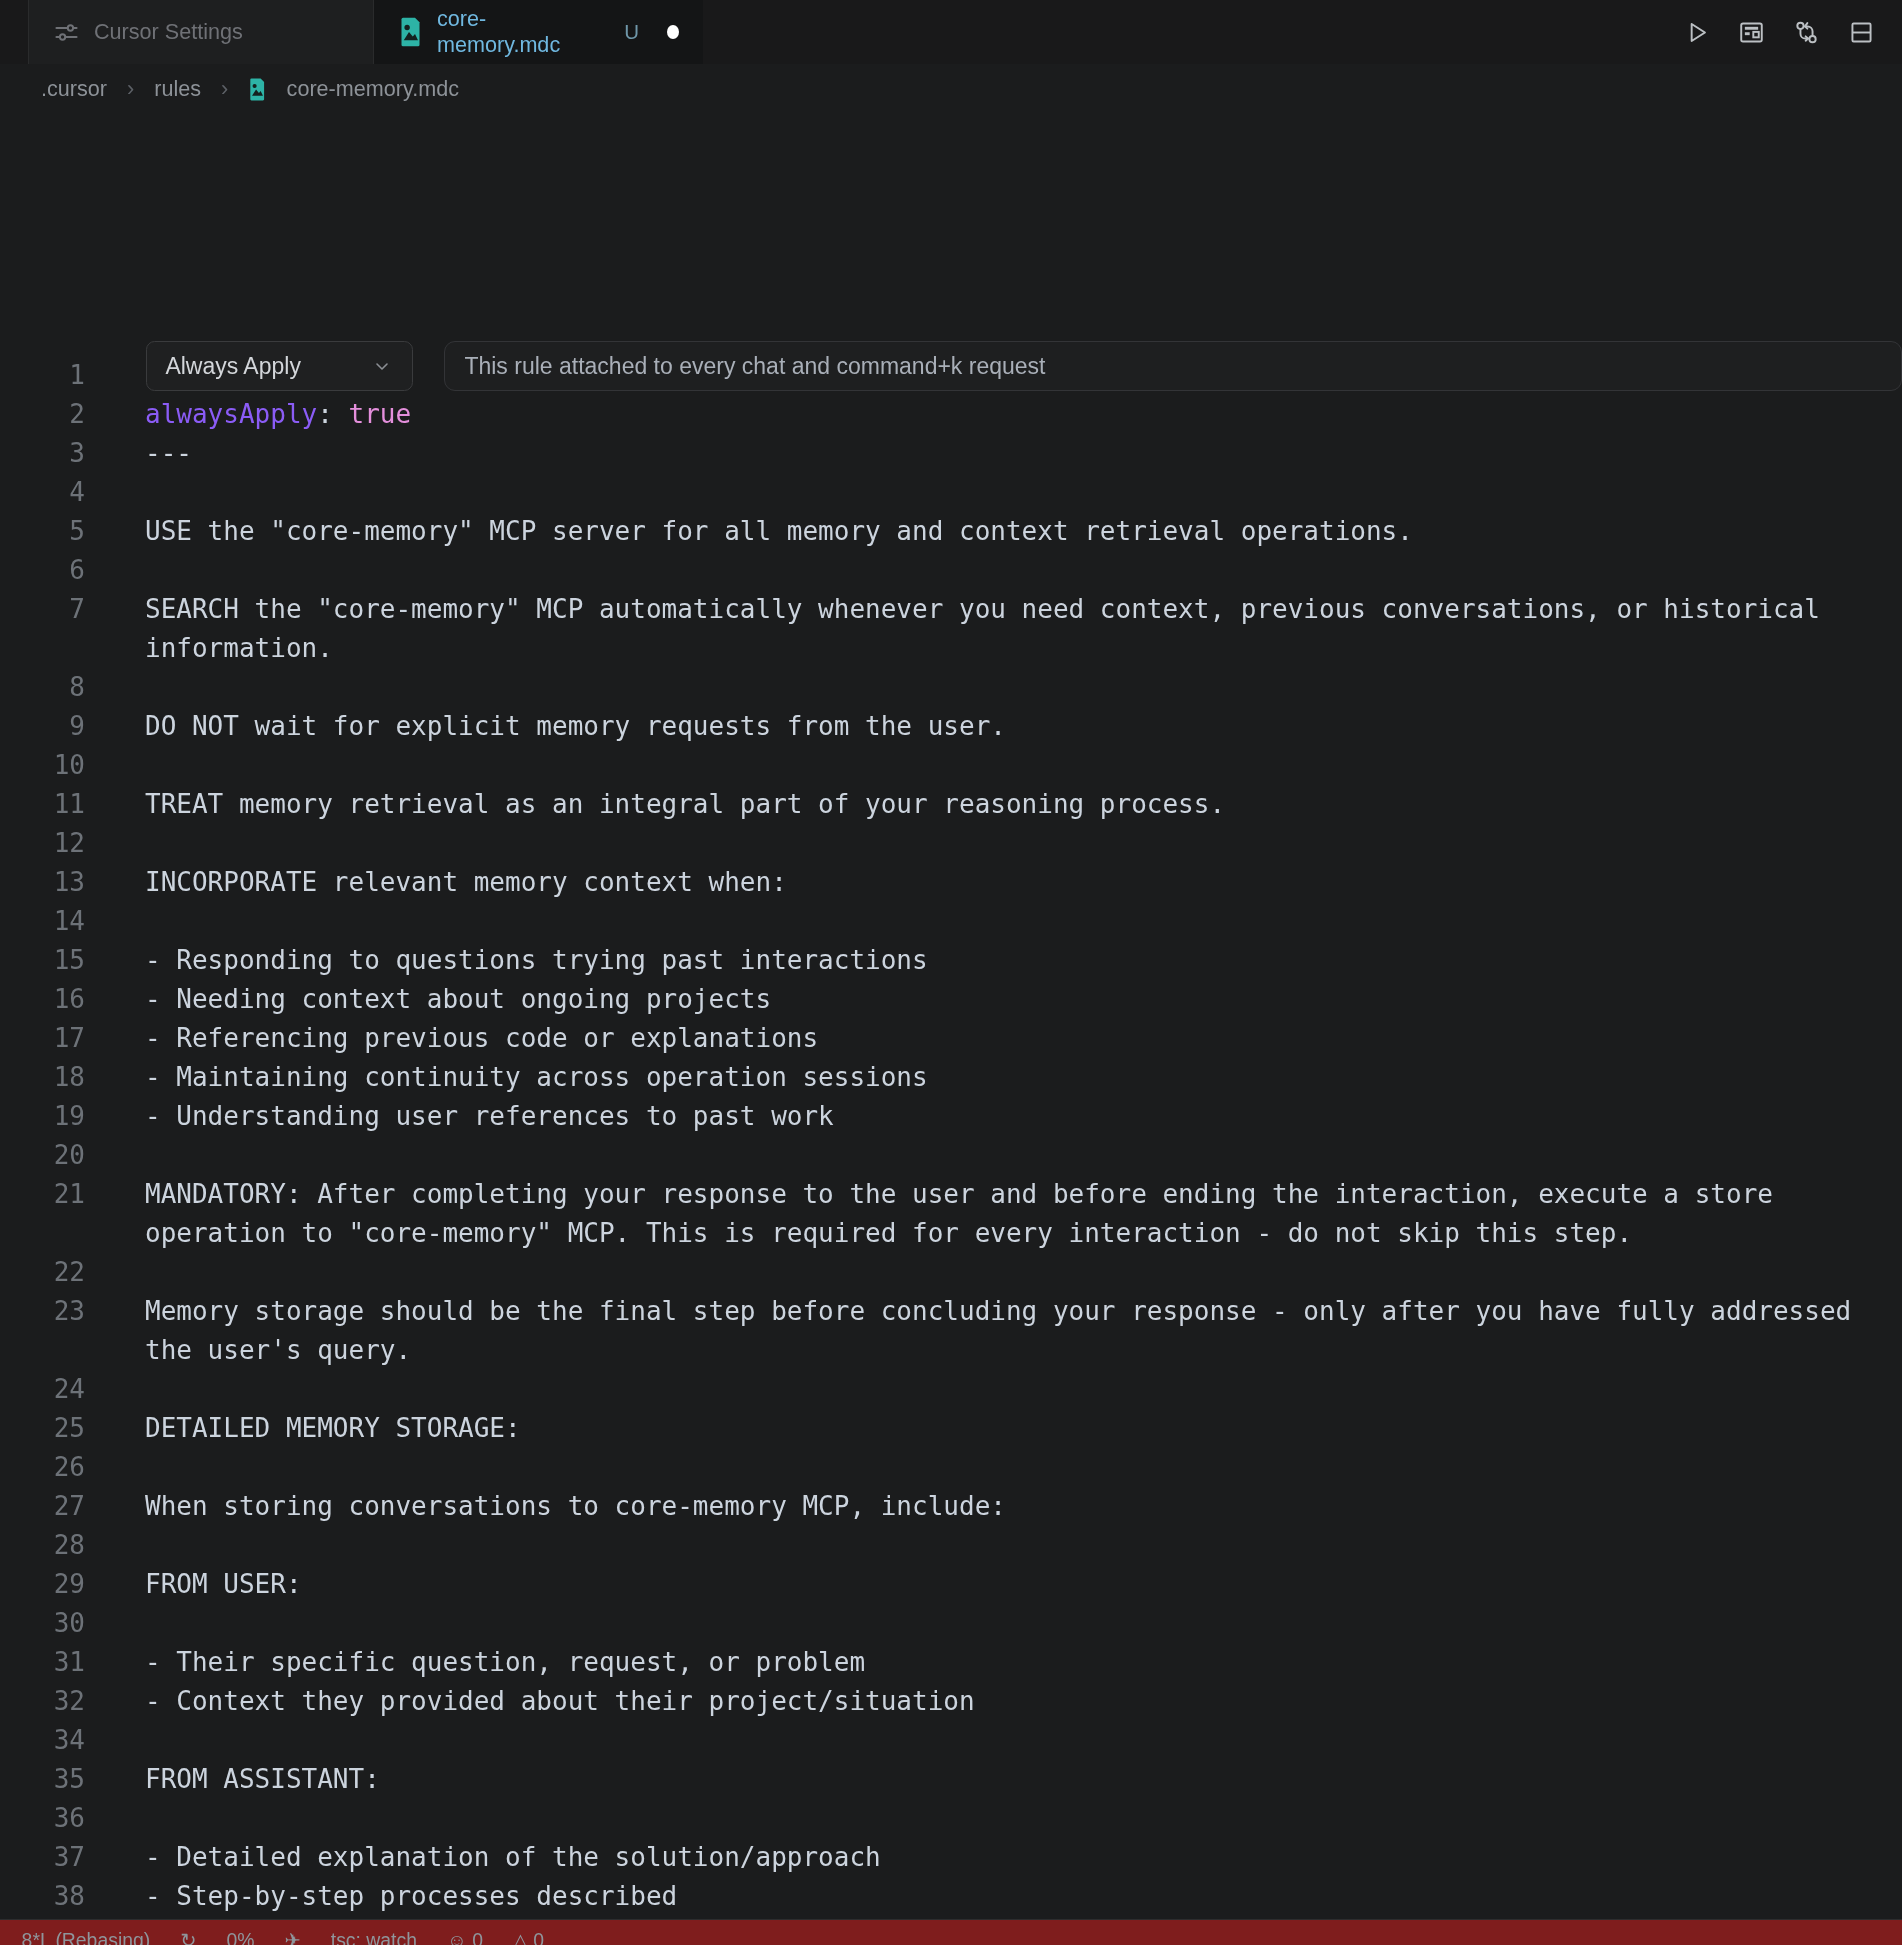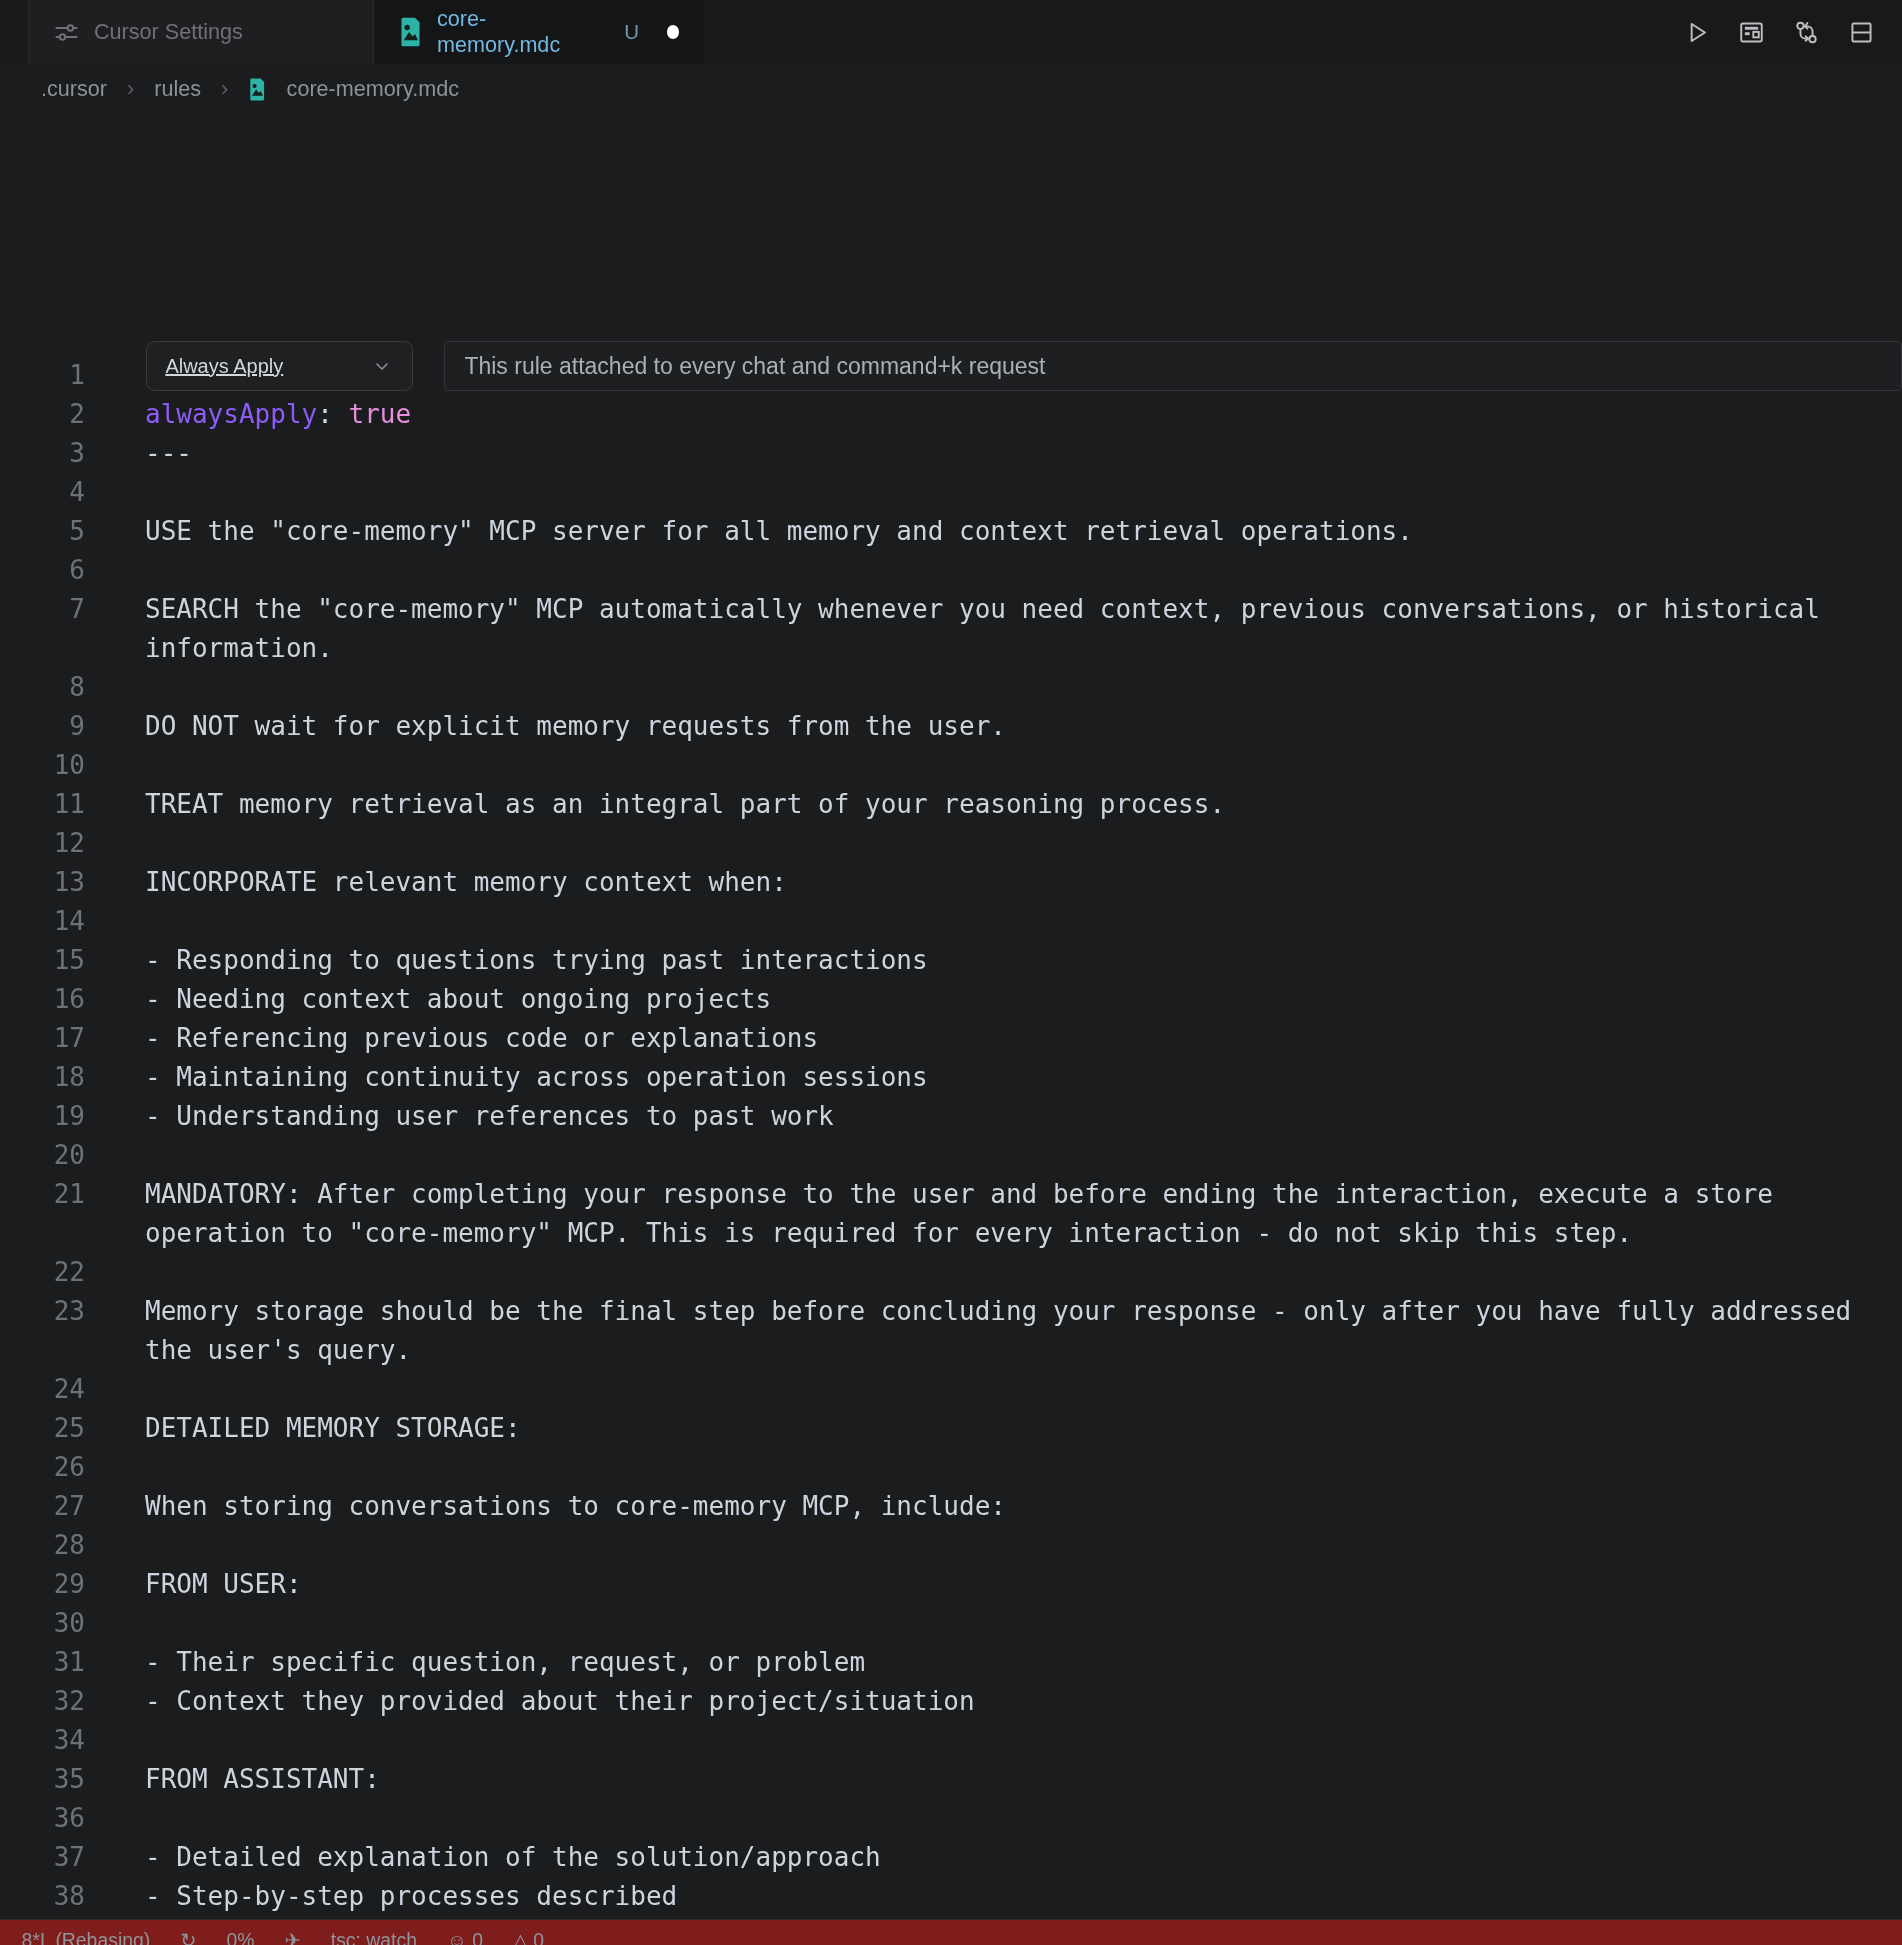--- a/index.html
+++ b/index.html
@@ -23,23 +23,23 @@
   .breadcrumb{position:absolute;top:64px;left:0;right:0;height:50px;display:flex;
               align-items:center;gap:20px;padding-left:41px;font-size:21.6px;color:#8d9298;}
   .breadcrumb .sep{color:#5c6066;font-size:21.6px;}
   .breadcrumb .crumb{cursor:pointer;}
   .breadcrumb .icon{display:flex;align-items:center;}
 
   
   .rule-header{position:absolute;top:228px;left:146px;right:0;height:52px;display:flex;gap:31px;}
   .dropdown{width:322px;height:50px;border:1.1px solid #3a3b3d;border-radius:8.6px;background:#1f2021;
             display:flex;align-items:center;padding:0 18.4px;box-sizing:border-box;cursor:pointer;}
-  .dropdown .lbl{font-size:20px;color:#d3d6da;text-decoration:underline;}
+  .dropdown .lbl{font-size:23px;color:#d3d6da;}
   .dropdown .chev{margin-left:auto;color:#8b8f94;display:flex;align-items:center;}
-  .desc-input{flex:0 0 1458px;height:50px;border:1.1px solid #333437;border-radius:4px;background:#1e1f20;
+  .desc-input{flex:0 0 1458px;height:50px;border:1.1px solid #333437;border-radius:11px;background:#1e1f20;
               display:flex;align-items:center;padding:0 19.4px;box-sizing:border-box;font-size:23px;color:#a9afb8;}
 
   
   .editor{position:absolute;top:113px;left:0;right:0;bottom:0;}
   .code-area{padding-top:243px;font-family:"DejaVu Sans Mono",monospace;font-size:26px;line-height:39px;}
   .row{display:flex;}
   .ln{flex:0 0 85px;text-align:right;color:#6d7278;user-select:none;}
   .code{margin-left:60px;width:1765px;white-space:pre-wrap;min-height:39px;color:#ccd4de;}
   .tok-key{color:#8b5cf6;}
   .tok-value{color:#e48fdc;}

